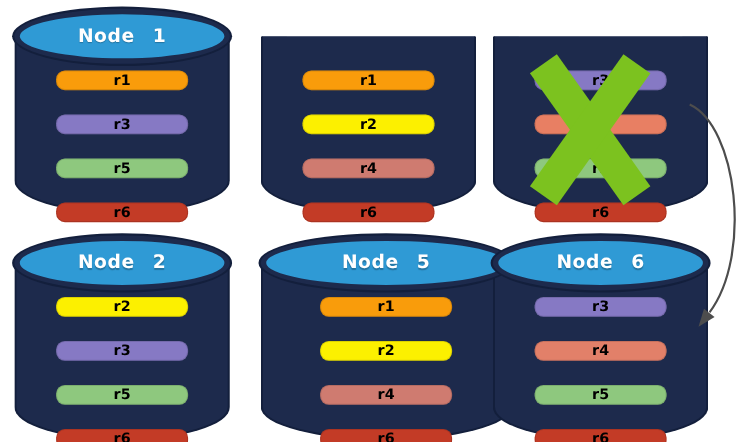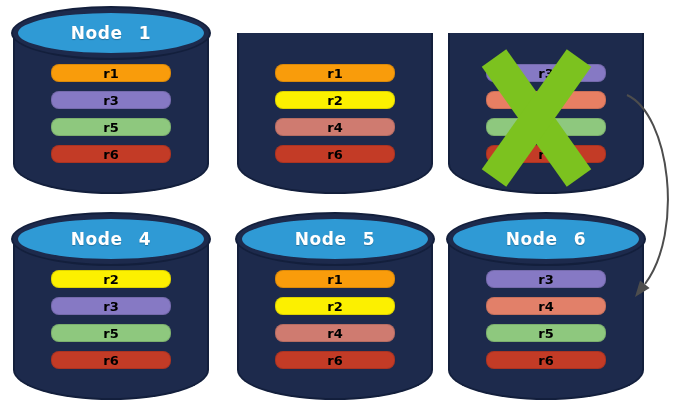--- a/index.html
+++ b/index.html
@@ -9,21 +9,21 @@
     font-family:"DejaVu Sans","Liberation Sans",sans-serif;
     overflow:hidden;
   }
   .canvas { position:relative; width:676px; height:402px; background:#ffffff; }
 
   .node { position:absolute; width:196px; height:188px; }
   .pos-n1 { left:13px;  top:8px;   }
   .pos-n2 { left:237px; top:8px;   }
   .pos-n3 { left:448px; top:8px;   }
   .pos-n4 { left:13px;  top:214px; }
-  .pos-n5 { left:237px; top:214px; }
+  .pos-n5 { left:237px; top:214px;padding-left:32px; }
   .pos-n6 { left:448px; top:214px;border-radius:29px; }
 
   .cyl-body {
     position:absolute; left:0; right:0; top:25px; bottom:2px;
     background:var(--cylinder_body);
     border:2px solid var(--cylinder_outline); border-top:none;
     border-radius:0 0 50% 50% / 0 0 30px 30px;
     box-sizing:border-box;
     z-index:1;
   }
@@ -38,21 +38,21 @@
     display:flex; align-items:center; justify-content:center;
   }
   .node-title {
     color:var(--node_title_text);
     font-size:17px; font-weight:700;
     letter-spacing:0.5px; word-spacing:10px;
     text-shadow:0 1px 1px rgba(0,0,0,0.25);
   }
   .bars {
     position:absolute; left:0; right:0; top:56px;
-    display:flex; flex-direction:column; align-items:center; gap:9px;
+    display:flex; flex-direction:column; align-items:center; gap:22px;
     z-index:3;
   }
   .bar {
     width:120px; height:18px;
     border-radius:8px;
     display:flex; align-items:center; justify-content:center;
     box-shadow:inset 0 0 0 1px rgba(0,0,0,0.12);
   }
   .bar-label {
     color:var(--replica_text);
@@ -132,21 +132,21 @@
     </div>
     <svg class="x-mark" viewBox="0 0 180 188" aria-hidden="true">
       <line x1="46" y1="50" x2="131" y2="170"></line>
       <line x1="131" y1="50" x2="46" y2="170"></line>
     </svg>
   </div>
 
   <div class="node pos-n4">
     <div class="cyl-body"></div>
     <div class="cyl-top">
-      <span class="node-title">Node 4</span>
+      <span class="node-title">Node 2</span>
     </div>
     <div class="bars">
       <div class="bar" style="background: rgb(252, 240, 0);">
           <span class="bar-label">r2</span>
         </div>
       <div class="bar" style="background: rgb(134, 121, 196);">
           <span class="bar-label">r3</span>
         </div>
       <div class="bar" style="background: rgb(142, 200, 126);">
           <span class="bar-label">r5</span>

